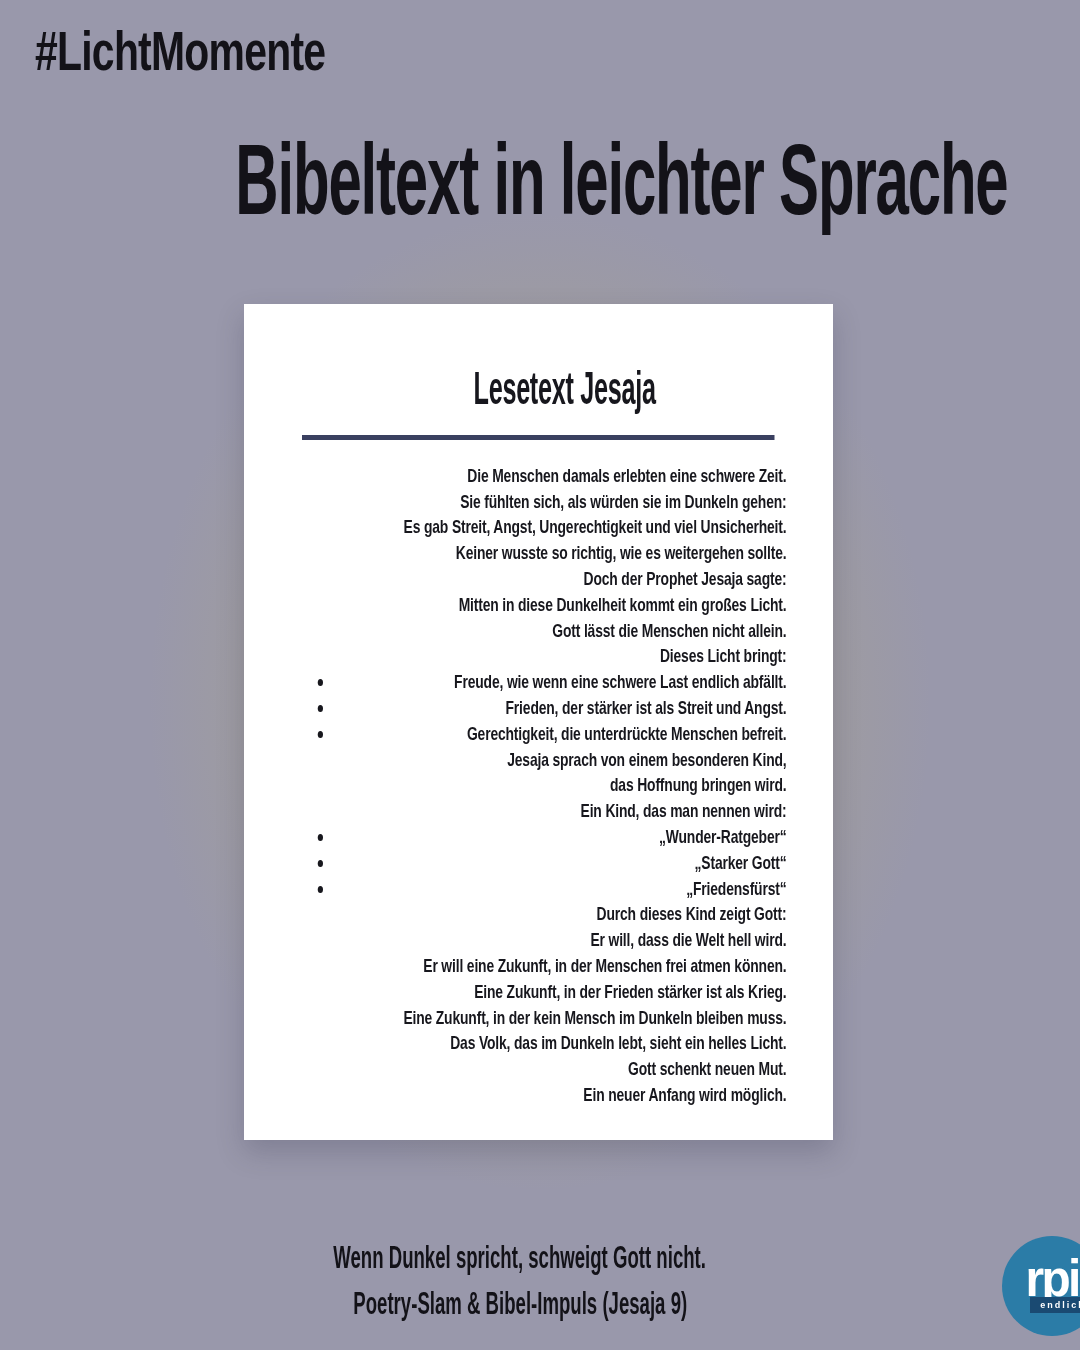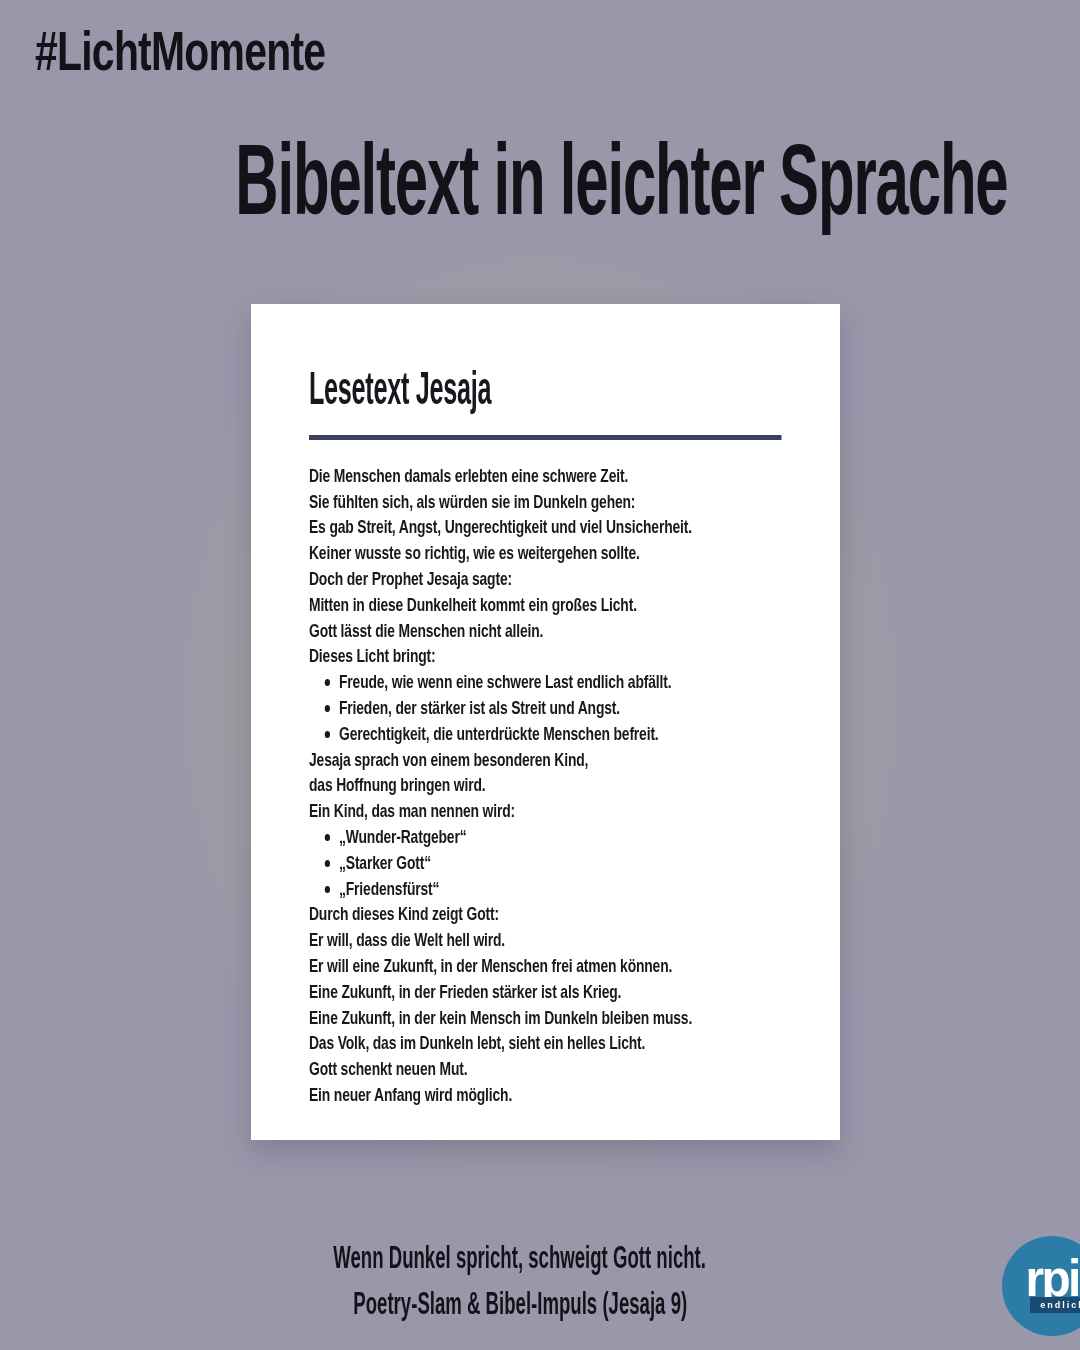--- a/index.html
+++ b/index.html
@@ -41,26 +41,27 @@
     font-size: 100px;
     font-weight: bold;
     letter-spacing: -2px;
     white-space: nowrap;
     transform: scaleX(0.60);
   }
 
   
   .card {
     position: absolute;
-    left: 251px;
+    left: 244px;
     top: 304px;
     width: 589px;
     height: 836px;
     background: var(--card, #ffffff);
     box-shadow: 0 12px 26px rgba(40, 40, 70, 0.22);
+    text-align: right;
   }
   .card-inner {
     position: absolute;
     left: 58px;
     top: 58px;
     width: 646px;
     transform: scaleX(0.75);
     transform-origin: 0 0;
     color: #17171d;
   }

